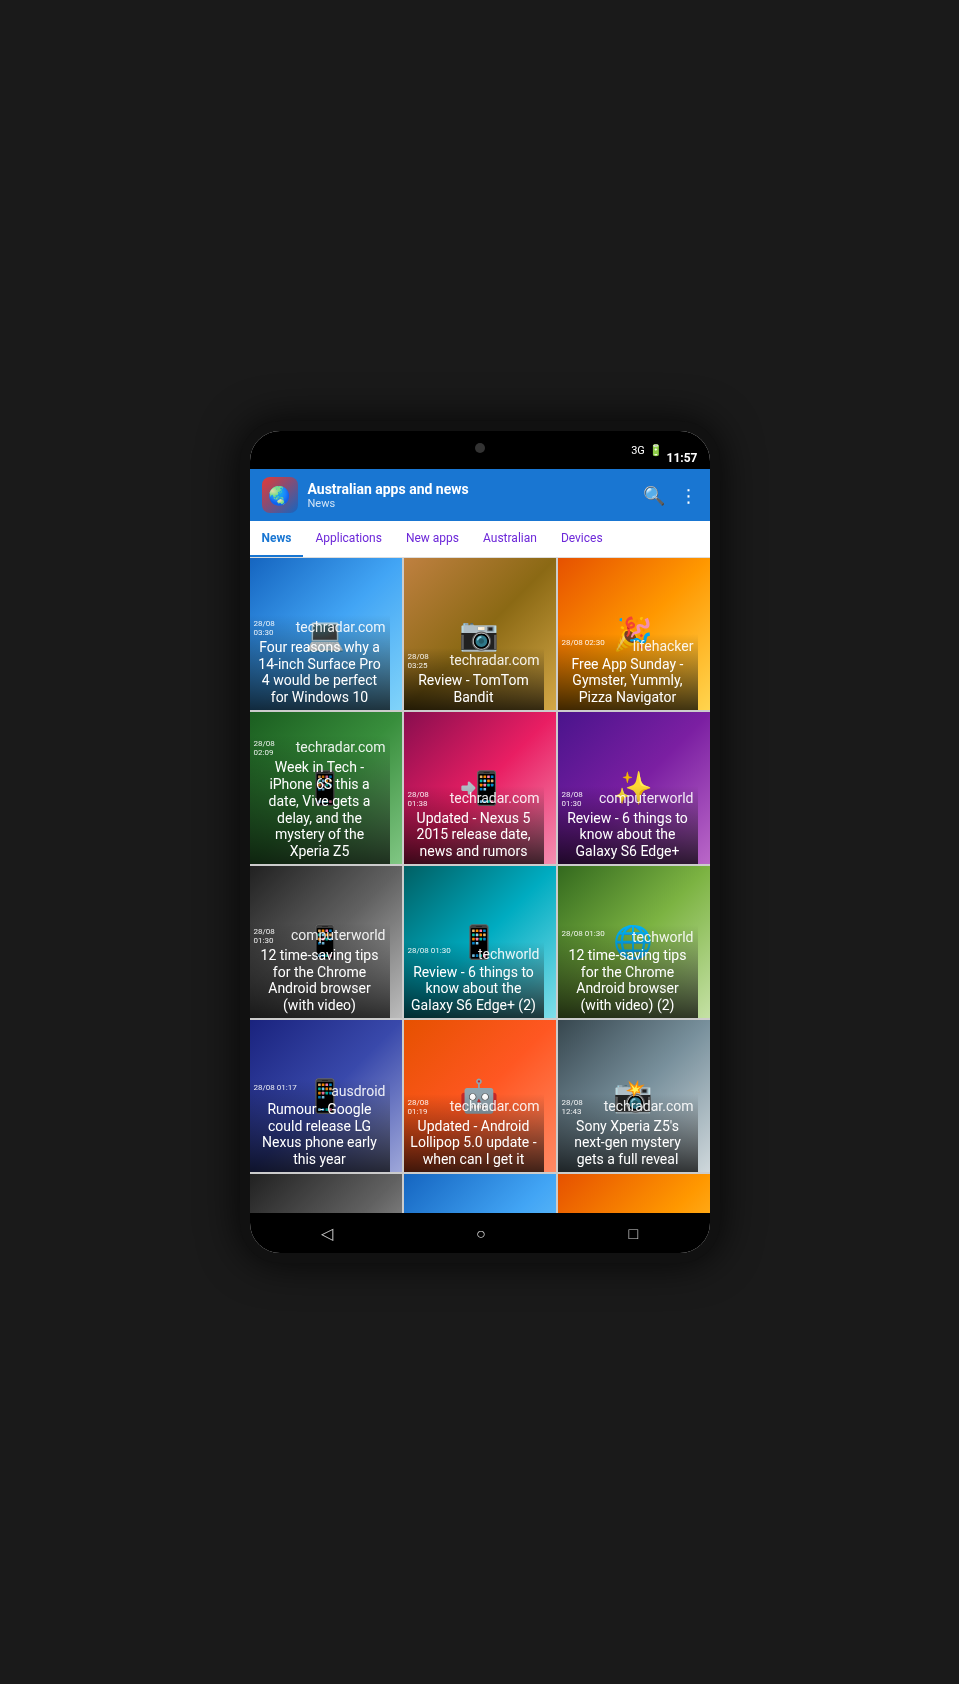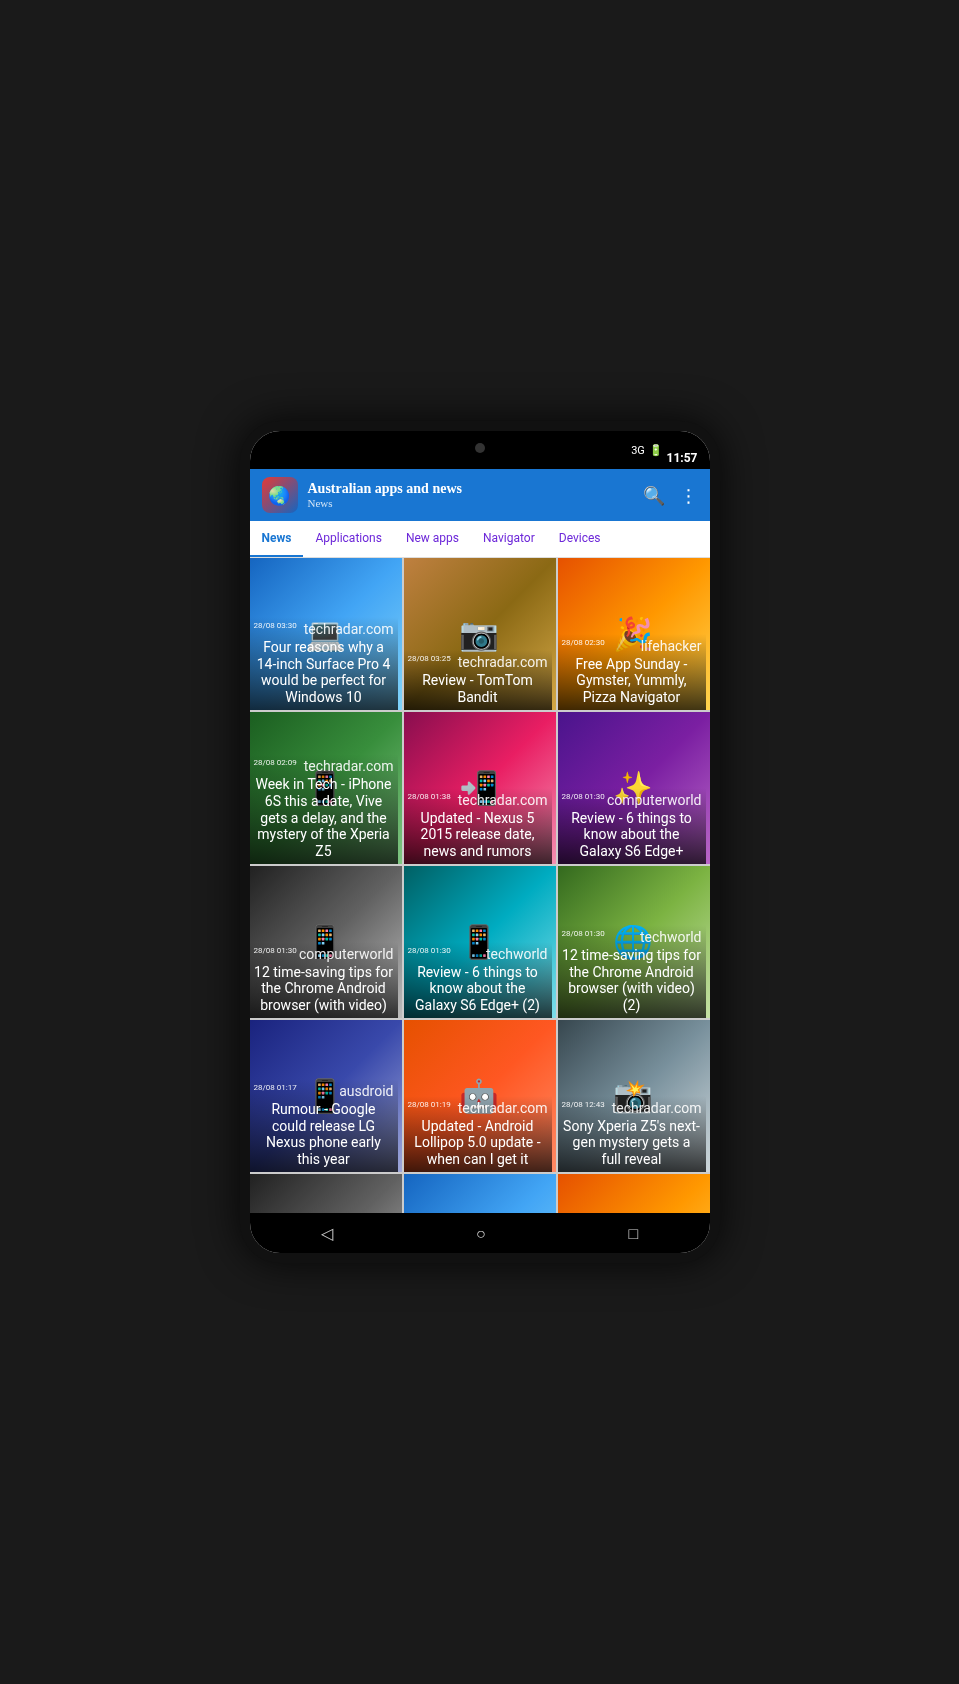--- a/index.html
+++ b/index.html
@@ -66,21 +66,21 @@
       background: linear-gradient(135deg, #e53935, #1565c0);
       display: flex;
       align-items: center;
       justify-content: center;
       flex-shrink: 0;
     }
     .app-icon-inner {
       color: white;
       font-size: 18px;
     }
-    .toolbar-text { flex: 1; font-family: Liberation Serif, serif; }
+    .toolbar-text { flex: 1; }
     .app-title { color: #fff; font-size: 14px; font-weight: bold; }
     .app-subtitle { color: rgba(255,255,255,0.8); font-size: 11px; }
     .toolbar-icons { display: flex; gap: 14px; align-items: center; }
     .toolbar-icon { color: #fff; font-size: 18px; cursor: pointer; }
     .tabs {
       background: #fff;
       display: flex;
       border-bottom: 1px solid #ddd;
       overflow-x: auto;
     }
@@ -121,21 +121,21 @@
       height: 100%;
       display: flex;
       align-items: center;
       justify-content: center;
       font-size: 28px;
     }
     .card-overlay {
       position: absolute;
       bottom: 0;
       left: 0;
-      right: 4px;
+      right: 12px;
       background: linear-gradient(transparent, rgba(0,0,0,0.75));
       padding: 4px 4px 4px 4px;
     }
     .card-meta {
       display: flex;
       justify-content: space-between;
       margin-bottom: 2px;
     }
     .card-date {
       color: rgba(255,255,255,0.9);
@@ -204,21 +204,21 @@
       <div class="toolbar-icons">
         <span class="toolbar-icon">🔍</span>
         <span class="toolbar-icon">⋮</span>
       </div>
     </div>
 
     <div class="tabs">
       <div class="tab active">News</div>
       <div class="tab">Applications</div>
       <div class="tab">New apps</div>
-      <div class="tab">Navigator</div>
+      <div class="tab">Australian</div>
       <div class="tab">Devices</div>
     </div>
 
     <div class="content-area">
       <div class="grid" id="news-grid">
       <div class="card">
     <div class="card-bg c1">
       <span style="font-size:32px;">💻</span>
     </div>
     <div class="card-overlay">

